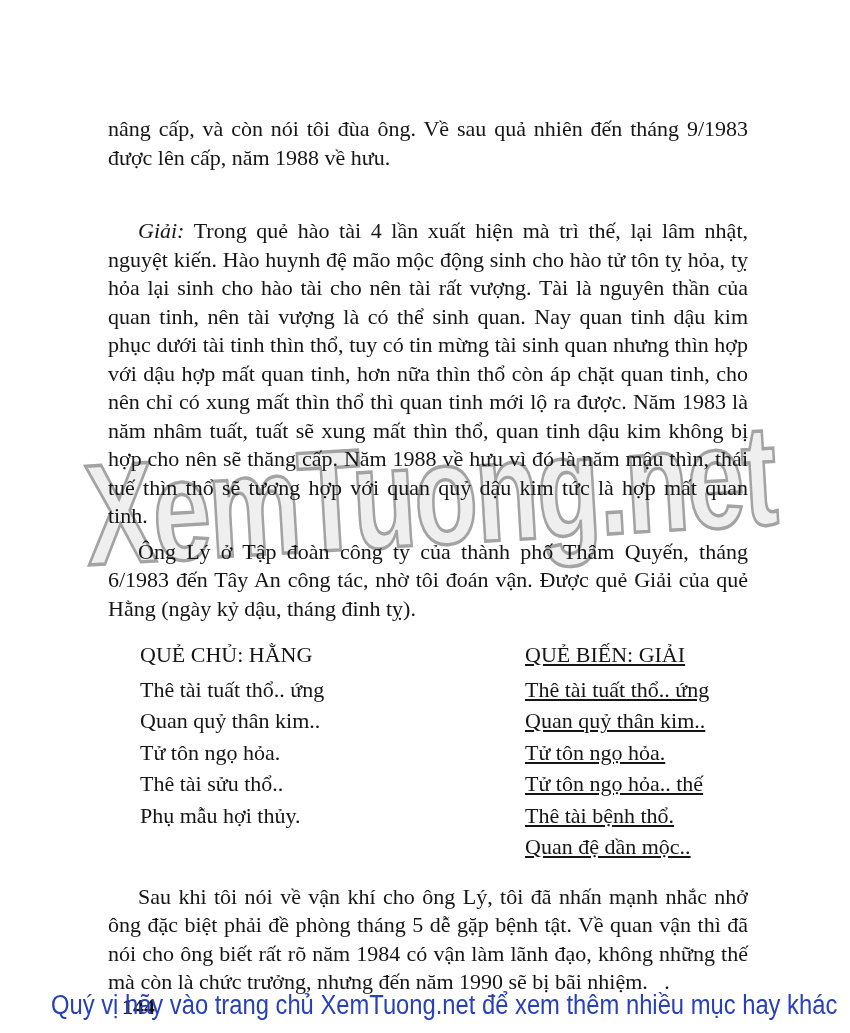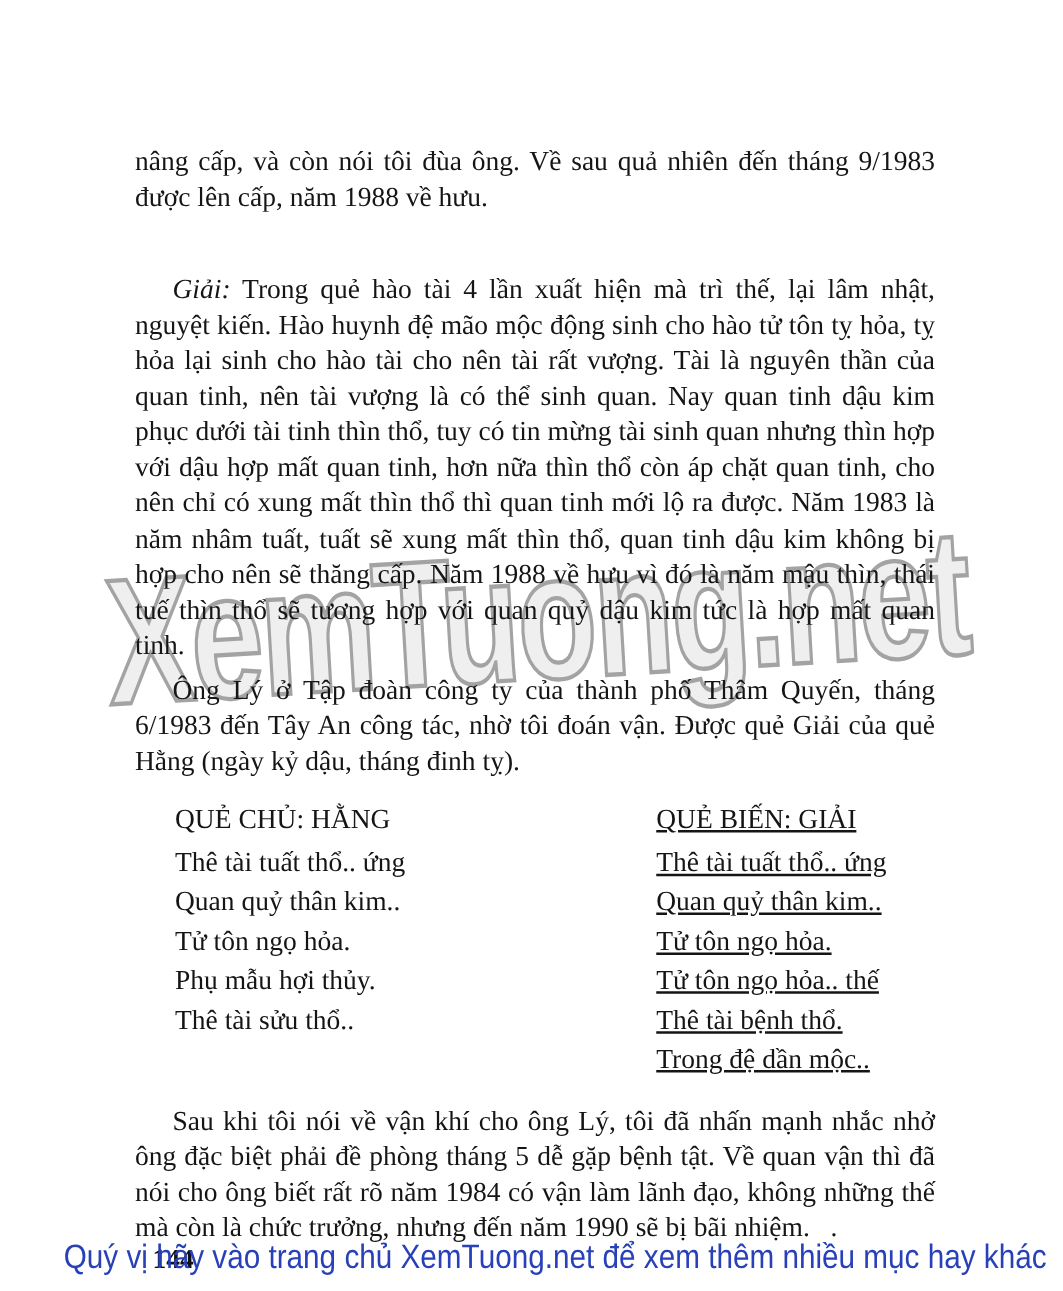--- a/index.html
+++ b/index.html
@@ -58,31 +58,31 @@
 
 
     <p class="para">Ông Lý ở Tập đoàn công ty của thành phố Thâm Quyến, tháng 6/1983 đến Tây An công tác, nhờ tôi đoán vận. Được quẻ Giải của quẻ Hằng (ngày kỷ dậu, tháng đinh tỵ).</p>
 
     <div class="hex-table">
       <div class="hex-col">
         <div class="hex-title">QUẺ CHỦ: HẰNG</div>
         <div class="hex-row">Thê tài tuất thổ.. ứng</div>
         <div class="hex-row">Quan quỷ thân kim..</div>
         <div class="hex-row">Tử tôn ngọ hỏa.</div>
+        <div class="hex-row">Thê tài sửu thổ..</div>
         <div class="hex-row">Phụ mẫu hợi thủy.</div>
-        <div class="hex-row">Thê tài sửu thổ..</div>
       </div>
       <div class="hex-col right">
         <div class="hex-title">QUẺ BIẾN: GIẢI</div>
         <div class="hex-row">Thê tài tuất thổ.. ứng</div>
         <div class="hex-row">Quan quỷ thân kim..</div>
         <div class="hex-row">Tử tôn ngọ hỏa.</div>
         <div class="hex-row">Tử tôn ngọ hỏa.. thế</div>
         <div class="hex-row">Thê tài bệnh thổ.</div>
-        <div class="hex-row">Trong đệ dần mộc..</div>
+        <div class="hex-row">Quan đệ dần mộc..</div>
       </div>
     </div>
 
     <p class="para para-last">Sau khi tôi nói về vận khí cho ông Lý, tôi đã nhấn mạnh nhắc nhở ông đặc biệt phải đề phòng tháng 5 dễ gặp bệnh tật. Về quan vận thì đã nói cho ông biết rất rõ năm 1984 có vận làm lãnh đạo, không những thế mà còn là chức trưởng, nhưng đến năm 1990 sẽ bị bãi nhiệm.&nbsp;&nbsp;&nbsp;.</p>
 
   </div>
 
   <div class="page-number">144</div>
 
   <div class="footer-note" style="color: rgb(40, 64, 184);">Quý vị hãy vào trang chủ XemTuong.net để xem thêm nhiều mục hay khác</div>

